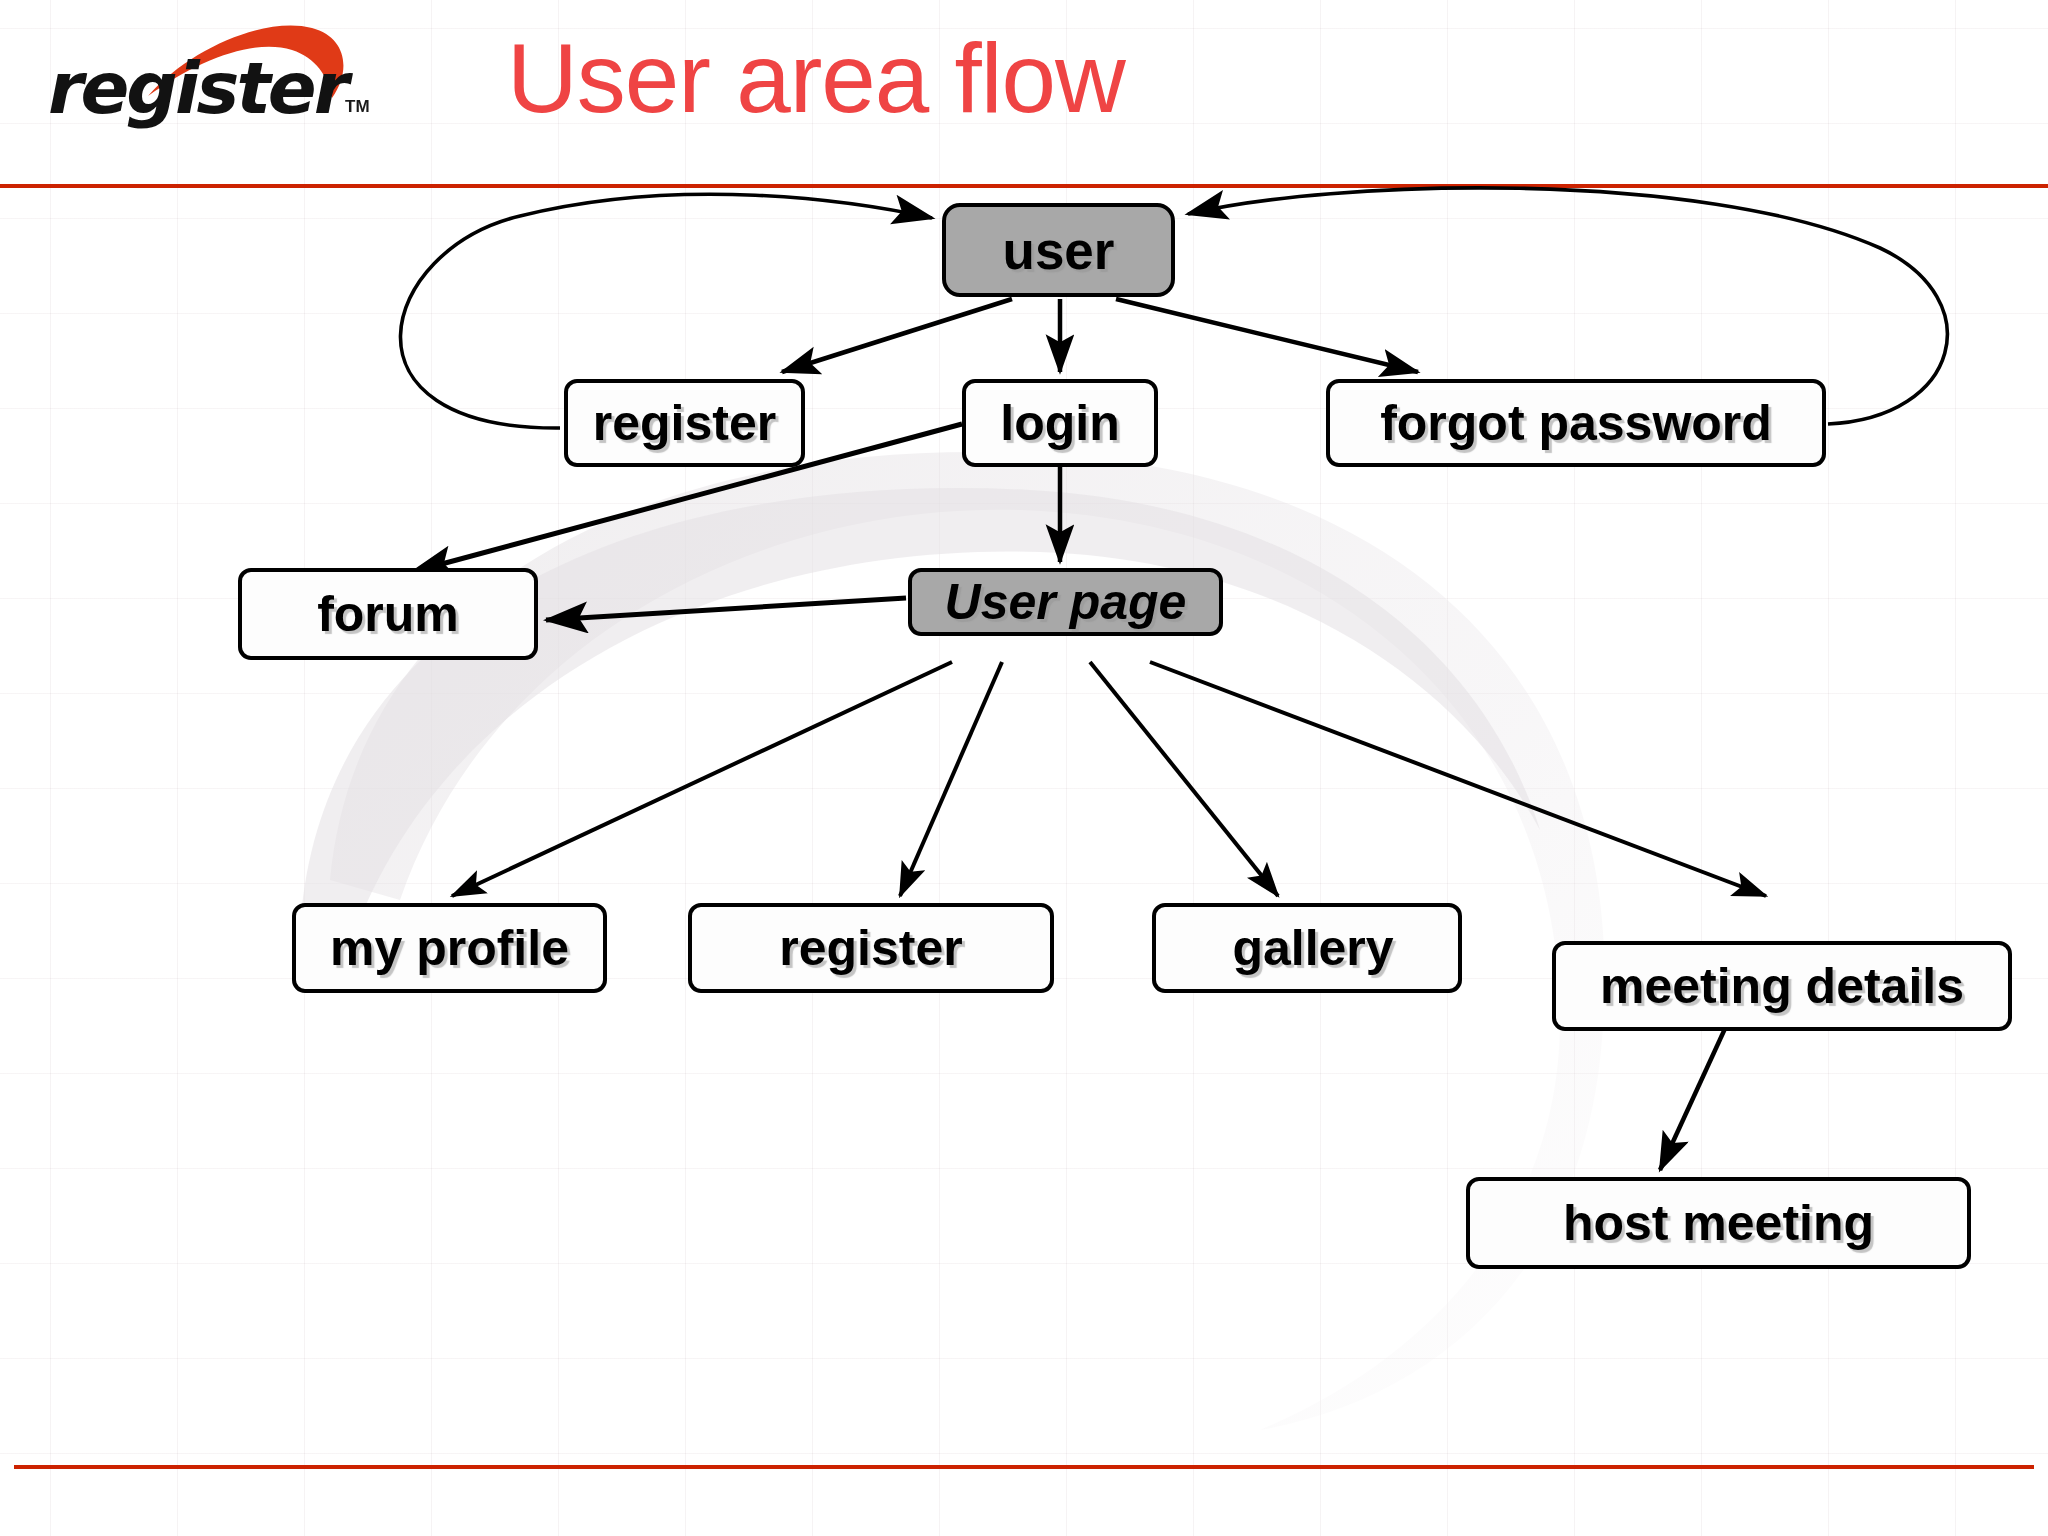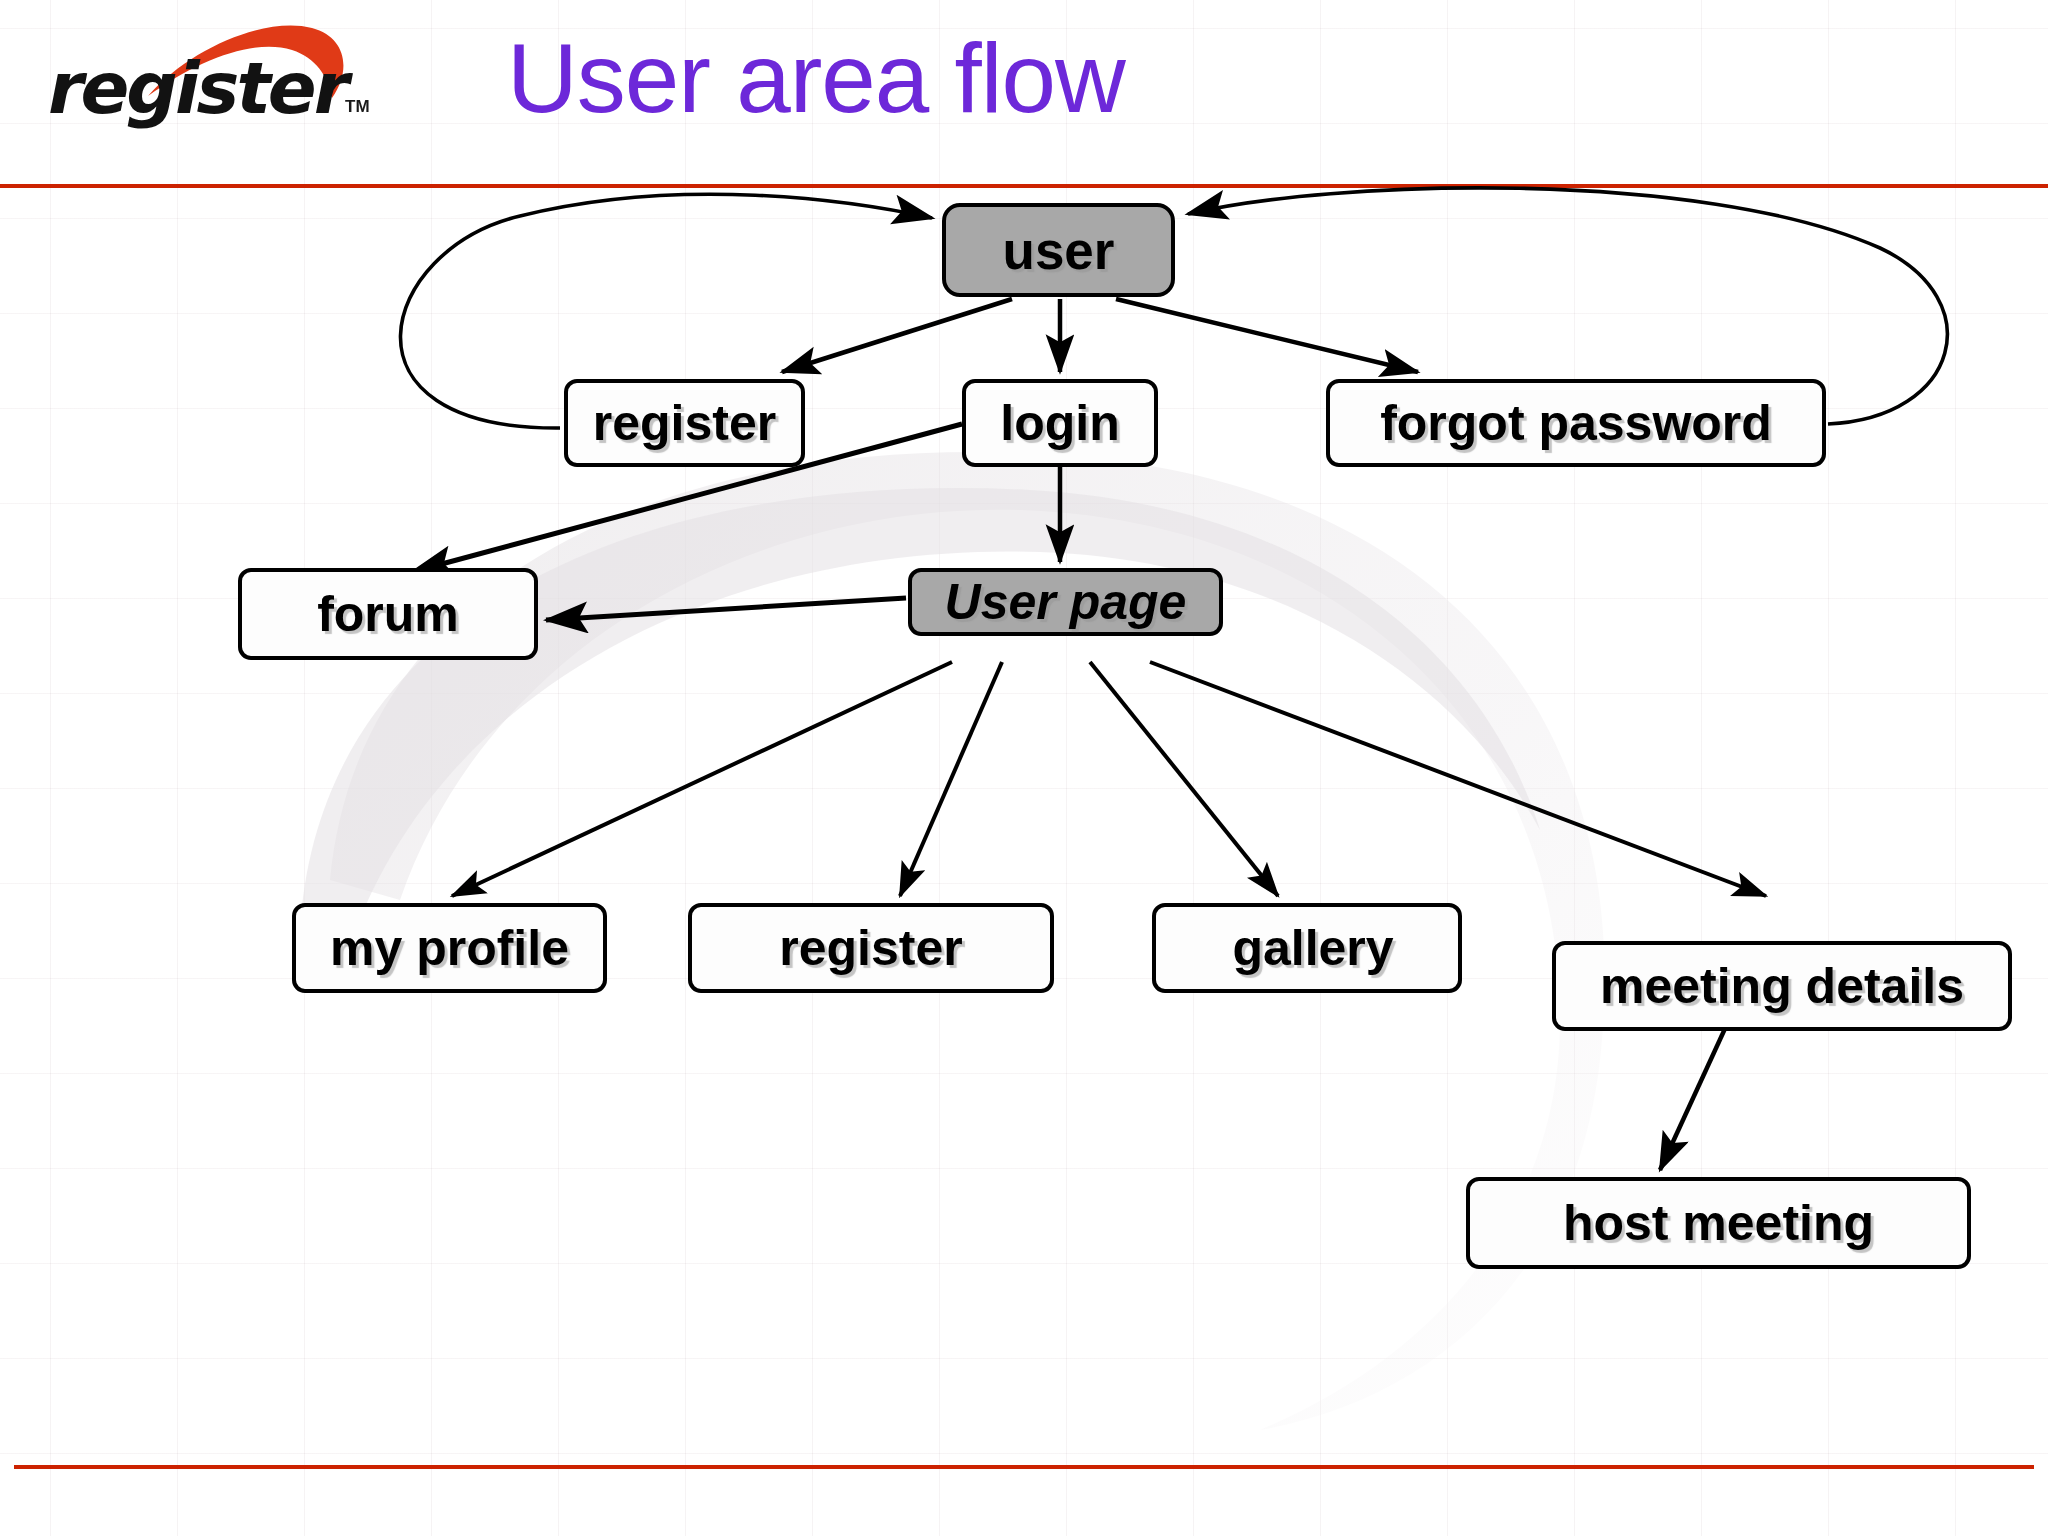--- a/index.html
+++ b/index.html
@@ -75,21 +75,21 @@
   }
   #page-title {
     position: absolute;
     left: 0;
     top: 22px;
     width: 1632px;
     text-align: center;
     font-family: "Liberation Sans", sans-serif;
     font-weight: 400;
     font-size: 98px;
-    color: #6d28d9;
+    color: #ef4444;
     letter-spacing: -1px;
     line-height: 1.15;
   }
   #rule-top {
     position: absolute;
     left: 0;
     top: 184px;
     width: 2048px;
     height: 4px;
     background: #cc2200;

